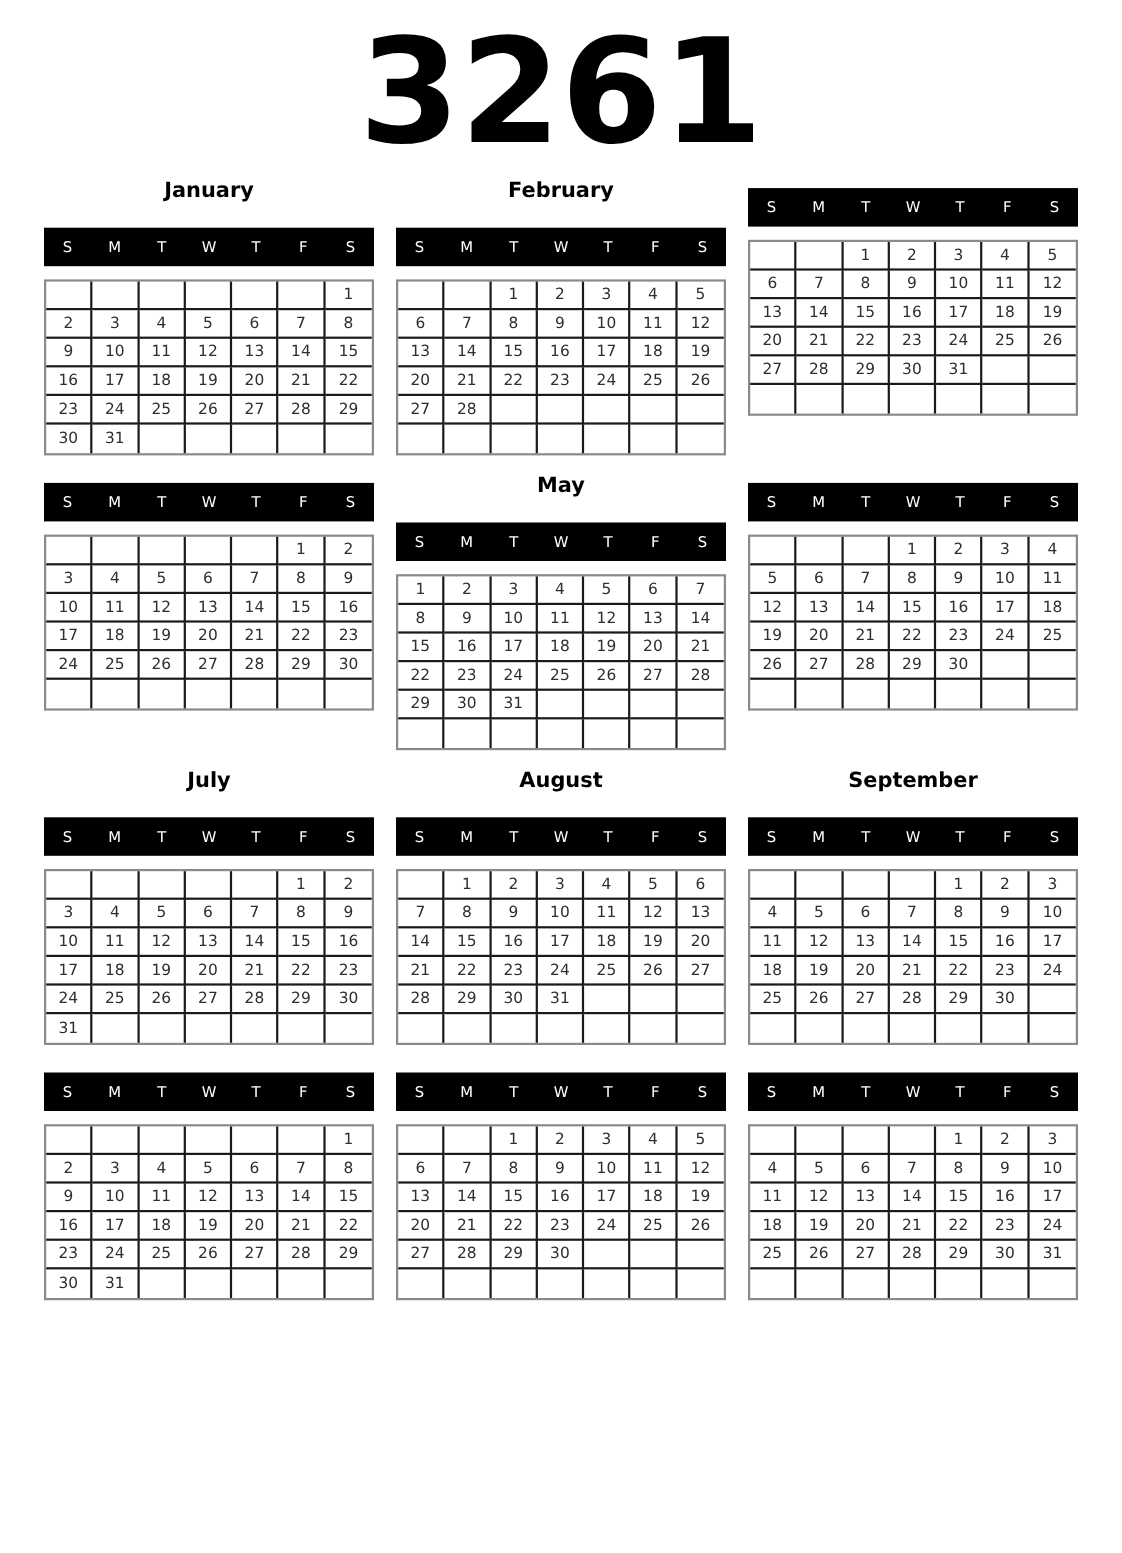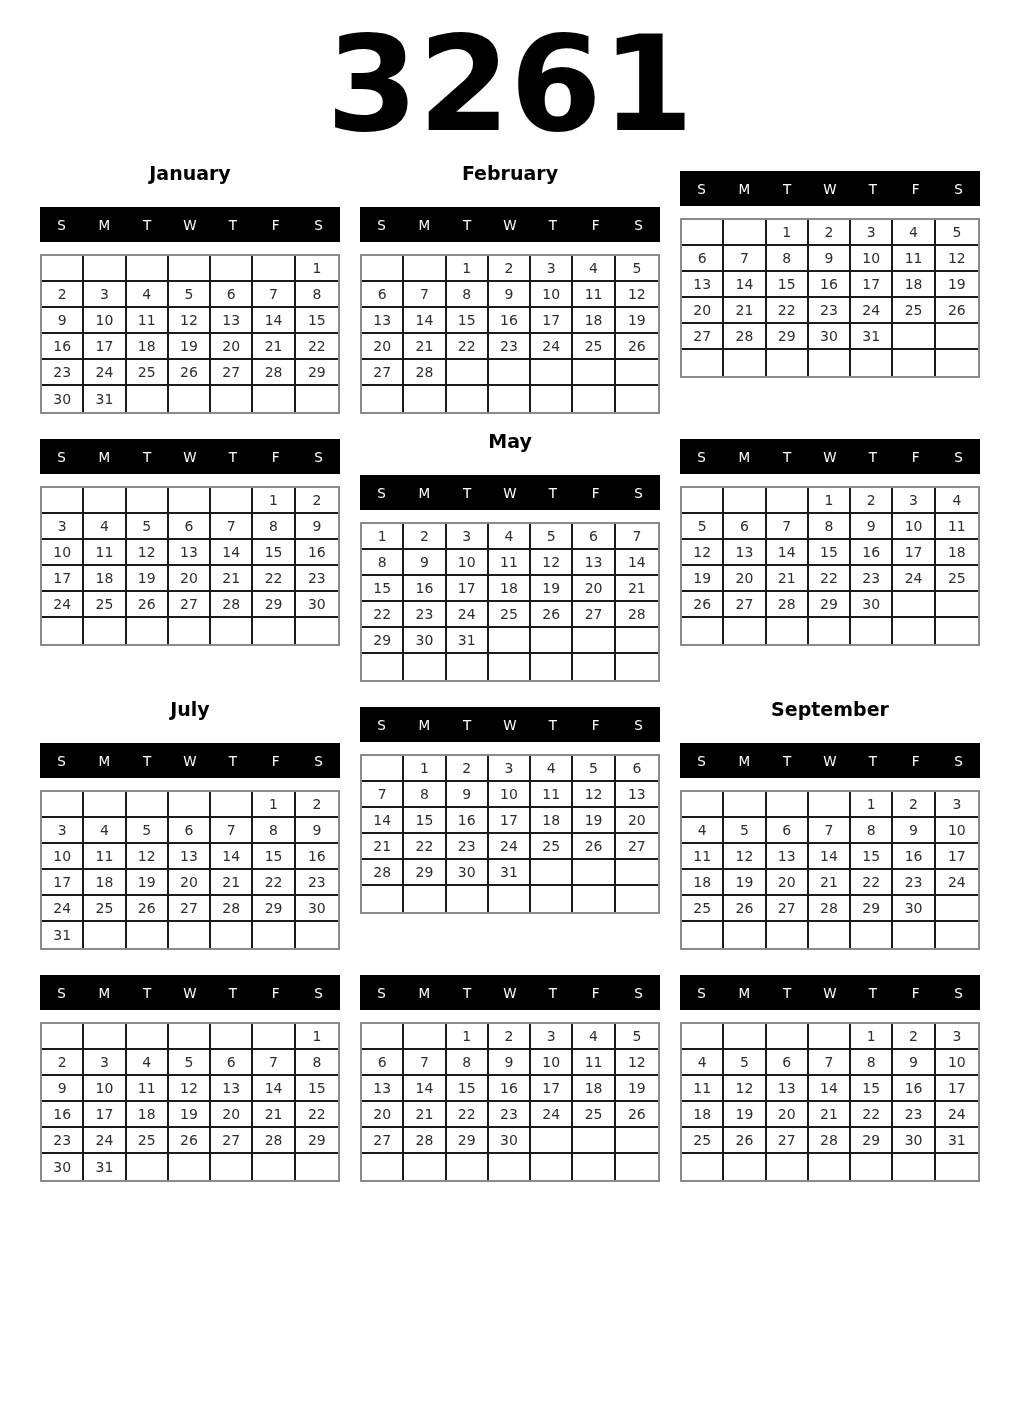--- a/index.html
+++ b/index.html
@@ -471,20 +471,21 @@
         <div class="day-cell last-row">31</div>
         <div class="day-cell last-row"></div>
         <div class="day-cell last-row"></div>
         <div class="day-cell last-row"></div>
         <div class="day-cell last-row"></div>
         <div class="day-cell last-row"></div>
         <div class="day-cell last-col last-row"></div>
       </div>
     </div>
     <div class="month">
+      <div class="month-title">August</div>
       <div class="day-header">
         <span>S</span>
         <span>M</span>
         <span>T</span>
         <span>W</span>
         <span>T</span>
         <span>F</span>
         <span>S</span>
       </div>
       <div class="day-grid">

